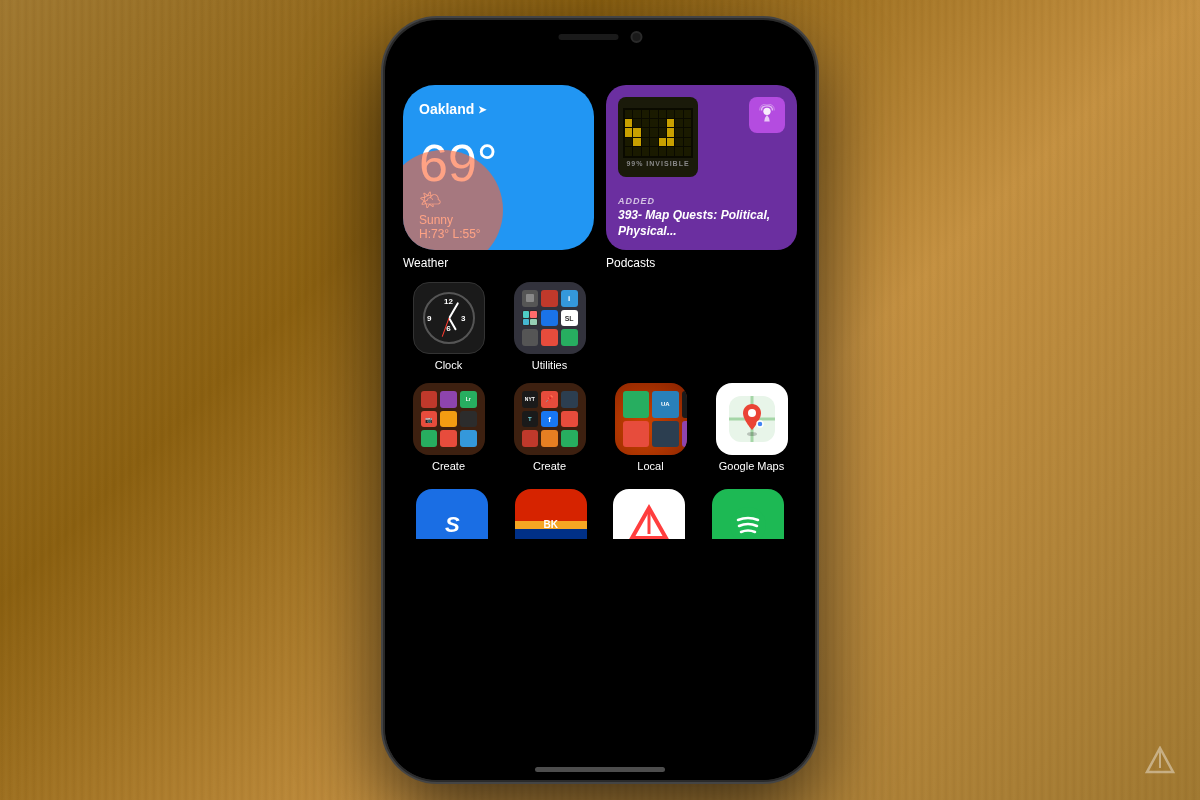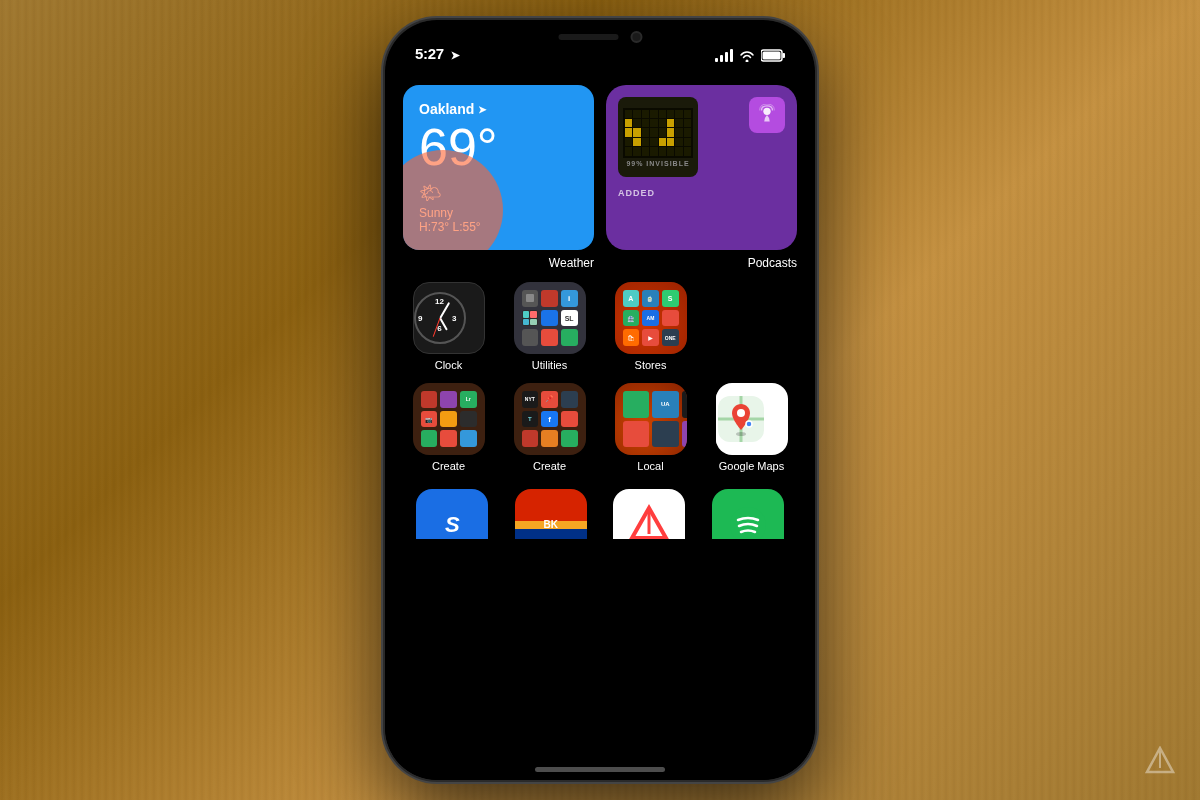--- a/index.html
+++ b/index.html
@@ -162,21 +162,21 @@
     .widgets-row {
       display: flex;
       gap: 12px;
       height: 185px;
     }
 
     
     .weather-widget {
       flex: 1;
       background: #2196f3;
-      border-radius: 16px;
+      border-radius: 32px;
       padding: 16px;
       display: flex;
       flex-direction: column;
       color: white;
       position: relative;
       overflow: hidden;
     }
 
     .weather-widget::before {
       content: '';
@@ -194,21 +194,21 @@
       font-weight: 600;
       display: flex;
       align-items: center;
       gap: 4px;
     }
 
     .weather-temp {
       font-size: 52px;
       font-weight: 200;
       line-height: 1;
-      margin: 4px 0 auto;
+      margin: 20px 0 auto;
     }
 
     .weather-condition {
       font-size: 12px;
       margin-top: auto;
     }
 
     .weather-sun {
       font-size: 18px;
       margin-bottom: 2px;
@@ -258,40 +258,41 @@
       align-items: center;
       justify-content: center;
     }
 
     .podcast-icon-container svg {
       width: 22px;
       height: 22px;
     }
 
     .podcasts-info {
-      margin-top: 11px;
+      margin-top: 19px;
+      font-style: italic;
     }
 
     .podcasts-added {
       font-size: 9px;
       font-weight: 700;
       letter-spacing: 1px;
       color: rgba(255,255,255,0.7);
     }
 
     .podcasts-title {
       font-size: 12px;
       font-weight: 600;
       line-height: 1.3;
       margin-top: 2px;
     }
 
     
     .widget-label {
-      text-align: right;
+      text-align: left;
       color: white;
       font-size: 12px;
       font-weight: 400;
     }
 
     .widget-with-label {
       display: flex;
       flex-direction: column;
       gap: 6px;
       flex: 1;
@@ -310,20 +311,21 @@
       align-items: center;
       gap: 5px;
     }
 
     .app-icon {
       width: 72px;
       height: 72px;
       border-radius: 16px;
       display: flex;
       align-items: center;
+      justify-content: center;
       position: relative;
       overflow: hidden;
     }
 
     .app-label {
       color: white;
       font-size: 11px;
       font-weight: 400;
       text-align: center;
     }
@@ -509,46 +511,20 @@
 <div class="background">
   <div class="phone">
 
     <div class="phone-screen">
 
       <div class="notch">
         <div class="notch-speaker"></div>
         <div class="notch-camera"></div>
       </div>
 
-      <div class="status-bar">
-        <div class="status-time">
-          <span>5:27</span>
-          <span style="font-size:11px; margin-left:3px;">➤</span>
-        </div>
-        <div class="status-icons">
-          <div class="signal-bars">
-            <span style="height:4px"></span>
-            <span style="height:7px"></span>
-            <span style="height:10px"></span>
-            <span style="height:13px"></span>
-          </div>
-
-          <svg width="16" height="12" viewBox="0 0 16 12">
-            <path d="M8 9.5a1.5 1.5 0 1 1 0 3 1.5 1.5 0 0 1 0-3z" fill="white"></path>
-            <path d="M4.5 7.5Q6 5.5 8 5.5t3.5 2" stroke="white" stroke-width="1.5" fill="none" stroke-linecap="round"></path>
-            <path d="M2 5Q4.5 2 8 2t6 3" stroke="white" stroke-width="1.5" fill="none" stroke-linecap="round"></path>
-          </svg>
-
-          <svg width="24" height="13" viewBox="0 0 24 13">
-            <rect x="0" y="1" width="21" height="11" rx="2.5" stroke="white" stroke-width="1.5" fill="none"></rect>
-            <rect x="21.5" y="4" width="2.5" height="5" rx="1" fill="white"></rect>
-            <rect x="1.5" y="2.5" width="18" height="8" rx="1.5" fill="white"></rect>
-          </svg>
-        </div>
-      </div>
 
       <div class="home-screen">
 
         <div class="widgets-row">
 
           <div class="widget-with-label">
             <div class="weather-widget">
               <div class="weather-city">
                 <span>Oakland</span>
                 <span style="font-size:10px;">➤</span>
@@ -619,20 +595,21 @@
                   <svg viewBox="0 0 24 24" fill="white">
                     <circle cx="12" cy="8" r="4" fill="white" opacity="0.9"></circle>
                     <path d="M12 12 Q9 15 9 19 L15 19 Q15 15 12 12Z" fill="white" opacity="0.7"></path>
                     <path d="M6 7 Q6 2 12 2 Q18 2 18 7" stroke="white" stroke-width="1.5" fill="none" opacity="0.6"></path>
                     <path d="M4 7 Q4 0 12 0 Q20 0 20 7" stroke="white" stroke-width="1" fill="none" opacity="0.4"></path>
                   </svg>
                 </div>
               </div>
               <div class="podcasts-info">
                 <div class="podcasts-added">ADDED</div>
+                <div class="podcasts-title">393- Map Quests: Political, Physical...</div>
               </div>
             </div>
             <div class="widget-label">Podcasts</div>
           </div>
         </div>
 
         <div class="apps-grid">
 
           <div class="app-item">
             <div class="app-icon clock-app">
@@ -672,36 +649,20 @@
                   <div style="font-size:7px; color:#333; font-weight:900;">SL</div>
                 </div>
                 <div class="folder-mini-app" style="background:#555; border-radius:3px;"></div>
                 <div class="folder-mini-app" style="background:#e74c3c; border-radius:3px;"></div>
                 <div class="folder-mini-app" style="background:#27ae60; border-radius:3px;"></div>
               </div>
             </div>
             <span class="app-label">Utilities</span>
           </div>
 
-          <div class="app-item">
-            <div class="app-icon stores-folder">
-              <div class="folder-grid">
-                <div class="folder-mini-app" style="background:#4ecdc4; border-radius:3px; display:flex; align-items:center; justify-content:center; font-size:7px; color:white; font-weight:700;">A</div>
-                <div class="folder-mini-app" style="background:#2980b9; border-radius:3px; display:flex; align-items:center; justify-content:center; font-size:6px; color:white; font-weight:700;">🍵</div>
-                <div class="folder-mini-app" style="background:#2ecc71; border-radius:3px; display:flex; align-items:center; justify-content:center; font-size:7px; color:white; font-weight:900;">S</div>
-                <div class="folder-mini-app" style="background:#27ae60; border-radius:3px; display:flex; align-items:center; justify-content:center; font-size:6px; color:white;">🏦</div>
-                <div class="folder-mini-app" style="background:#1a6ee4; border-radius:3px; display:flex; align-items:center; justify-content:center; font-size:5px; color:white; font-weight:700;">AM</div>
-                <div class="folder-mini-app" style="background:#e74c3c; border-radius:3px;"></div>
-                <div class="folder-mini-app" style="background:#ff6b00; border-radius:3px; display:flex; align-items:center; justify-content:center; font-size:6px; color:white;">🛍</div>
-                <div class="folder-mini-app" style="background:#e74c3c; border-radius:3px; display:flex; align-items:center; justify-content:center; font-size:6px; color:white;">▶</div>
-                <div class="folder-mini-app" style="background:#2c3e50; border-radius:3px; display:flex; align-items:center; justify-content:center; font-size:5px; color:white; font-weight:700;">ONE</div>
-              </div>
-            </div>
-            <span class="app-label">Stores</span>
-          </div>
 
         </div>
 
         <div class="apps-grid">
 
           <div class="app-item">
             <div class="app-icon create-folder" style="background:#3d2010;">
               <div class="folder-grid">
                 <div class="folder-mini-app" style="background:#c0392b; border-radius:3px;"></div>
                 <div class="folder-mini-app" style="background:#8e44ad; border-radius:3px;"></div>

